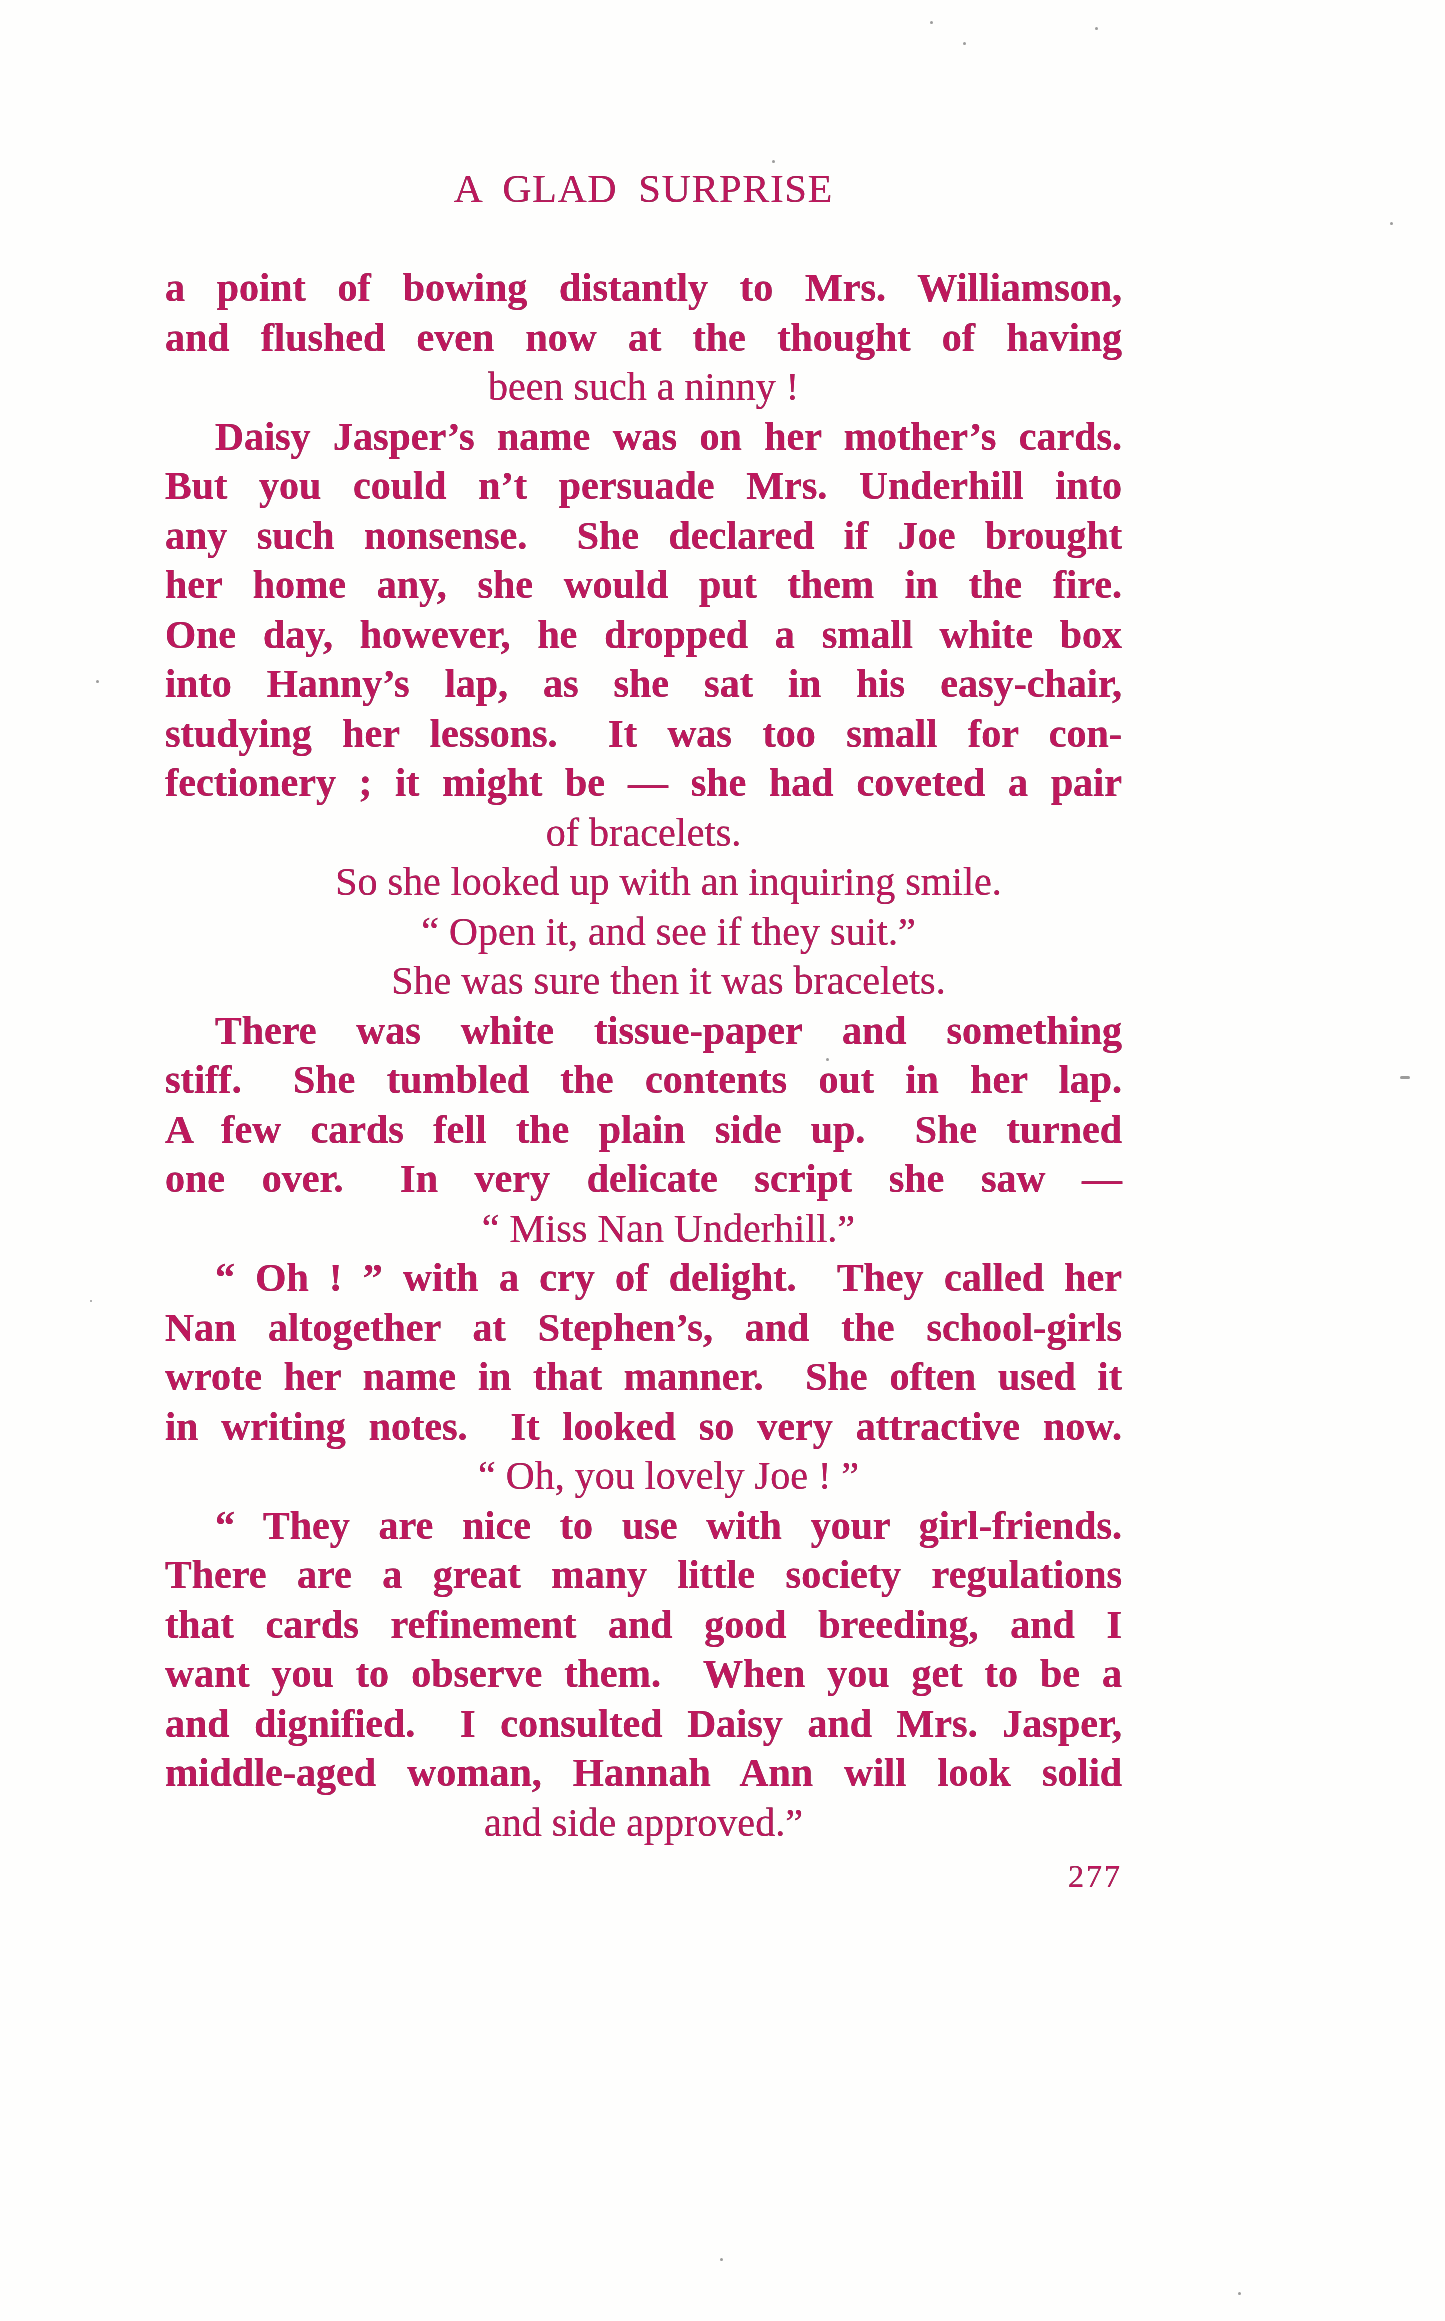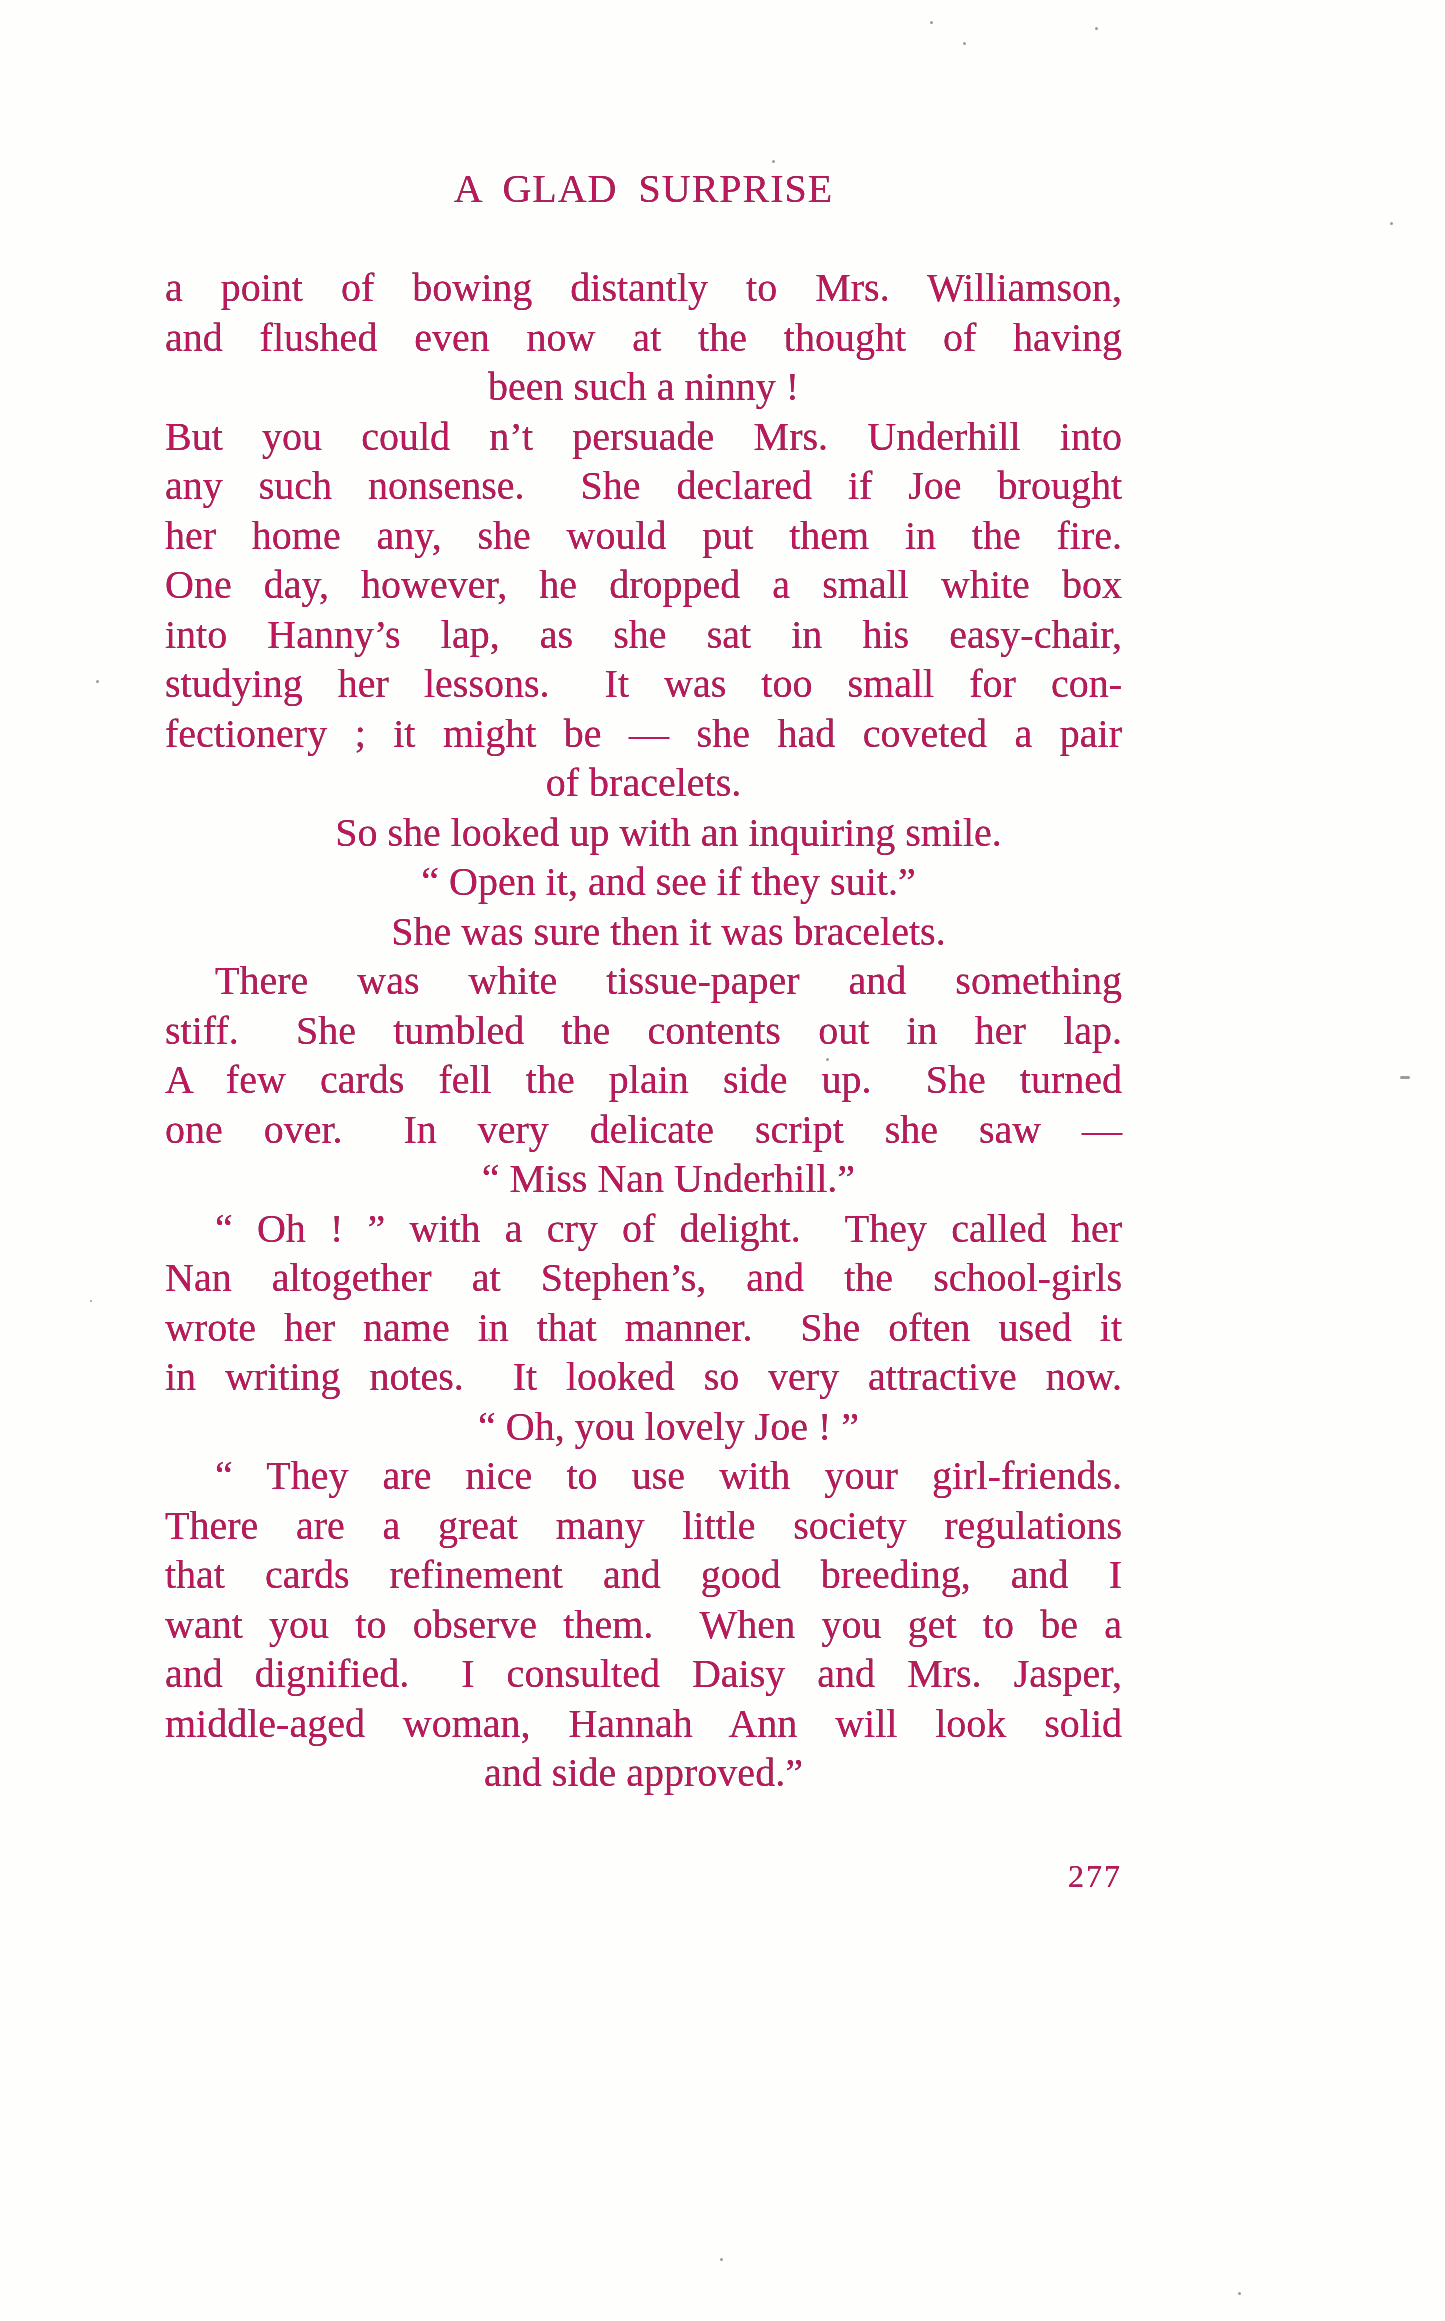--- a/index.html
+++ b/index.html
@@ -41,20 +41,21 @@
     line-height: 49.5px;
     text-shadow: 0 0 0.6px rgba(18,14,10,0.85);
   }
   .line {
     text-align: center;
   }
   .line.just {
     text-align: justify;
     text-align-last: justify;
     text-justify: inter-word;
+    font-weight: bold;
   }
   .line.indent {
     text-indent: 50px;
   }
   .pagenum {
     position: absolute;
     left: 165px;
     top: 1858px;
     width: 957px;
     text-align: right;
@@ -89,20 +90,21 @@
   <div class="speck" style="left:488px; top:1338px; width:2px; height:2px;"></div>
   <div class="speck" style="left:720px; top:2258px; width:3px; height:3px;"></div>
   <div class="speck" style="left:1238px; top:2292px; width:3px; height:3px;"></div>
 
   <h1 class="title">A GLAD SURPRISE</h1>
 
   <div class="body-text">
       <div class="line just">a point of bowing distantly to Mrs. Williamson,</div>
       <div class="line just">and flushed even now at the thought of having</div>
       <div class="line">been such a ninny !</div>
+      <div class="line indent just">Daisy Jasper’s name was on her mother’s cards.</div>
       <div class="line just">But you could n’t persuade Mrs. Underhill into</div>
       <div class="line just">any such nonsense.  She declared if Joe brought</div>
       <div class="line just">her home any, she would put them in the fire.</div>
       <div class="line just">One day, however, he dropped a small white box</div>
       <div class="line just">into Hanny’s lap, as she sat in his easy-chair,</div>
       <div class="line just">studying her lessons.  It was too small for con-</div>
       <div class="line just">fectionery ; it might be — she had coveted a pair</div>
       <div class="line">of bracelets.</div>
       <div class="line indent">So she looked up with an inquiring smile.</div>
       <div class="line indent">“ Open it, and see if they suit.”</div>

